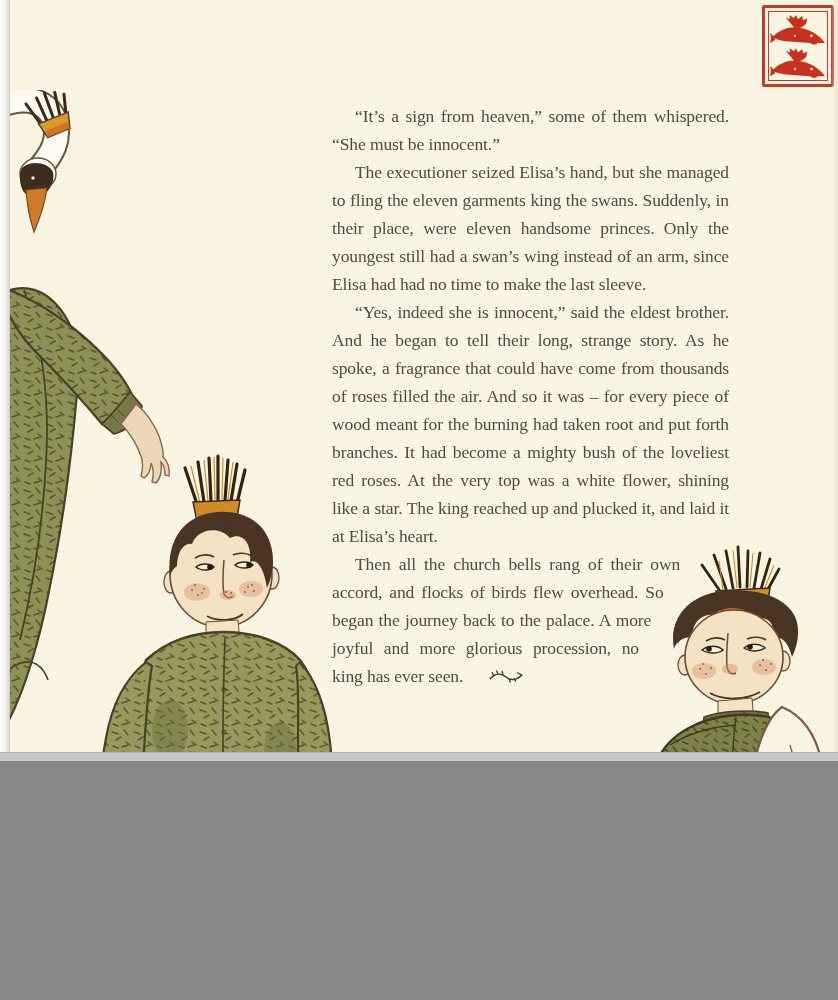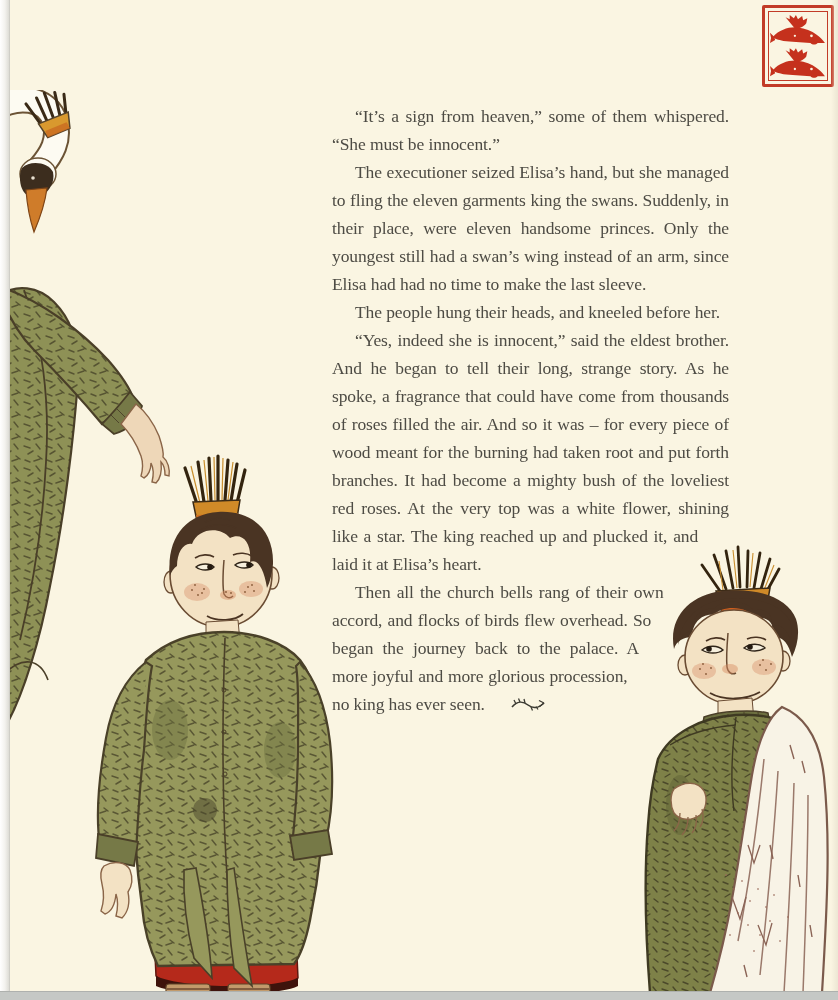--- a/index.html
+++ b/index.html
@@ -1,16 +1,16 @@
 <!DOCTYPE html>
 <html><head>
 <meta charset="utf-8">
 <style>
   html,body{margin:0;padding:0;background:#888;}
-  .page{position:relative;width:838px;height:1000px;background:#faf5e2;overflow:hidden;
+  .page{position:relative;width:838px;height:761px;background:#faf5e2;overflow:hidden;
         font-family:"Liberation Serif","DejaVu Serif",serif;}
   .edge-left{position:absolute;left:0;top:0;width:9px;height:1000px;
              background:linear-gradient(to right,#ffffff,#f3f2ee 55%,#dddcd5 100%);
              border-right:1px solid #cfcec7;z-index:6;}
   .edge-bottom{position:absolute;left:0;bottom:0;width:838px;height:8px;background:#c5c8c5;
                border-top:1px solid #aeb1ae;z-index:7;}
   .edge-right{position:absolute;right:0;top:0;width:7px;height:1000px;
               background:linear-gradient(to left,#ece6d3,rgba(236,230,211,0));z-index:6;}
   .stamp{position:absolute;left:762px;top:5px;width:66px;height:76px;border:3px solid #c23b27;
          border-radius:2px;background:#faf5e2;z-index:5;}
@@ -197,21 +197,20 @@
       <circle cx="100" cy="300" r="1"></circle>
     </g>
     <path d="M34,244 C44,236 58,236 64,246 C68,254 66,264 60,270 C52,276 40,276 34,268 C30,260 30,250 34,244 Z" stroke="#8a6548" stroke-width="1.4" fill="#f3e2c4"></path>
     <path d="M40,268 C40,276 38,282 34,286 M48,272 C48,280 46,286 42,290 M56,270 C57,278 56,284 52,288 M62,264 C64,272 63,278 60,282" stroke="#8a6548" stroke-width="1.3" fill="none"></path>
   </svg>
 
   <div class="text-block">
     <div class="wrap-float"></div>
     <p><span>“It’s a sign from heaven,” some of them whispered. “She must be innocent.”</span></p>
     <p><span>The executioner seized Elisa’s hand, but she managed to fling the eleven garments king the swans. Suddenly, in their place, were eleven handsome princes. Only the youngest still had a swan’s wing instead of an arm, since Elisa had had no time to make the last sleeve.</span></p>
-    <p><span>The people hung their heads, and kneeled before her.</span></p>
     <p><span>“Yes, indeed she is innocent,” said the eldest brother. And he began to tell their long, strange story. As he spoke, a fragrance that could have come from thousands of roses filled the air. And so it was – for every piece of wood meant for the burning had taken root and put forth branches. It had become a mighty bush of the loveliest red roses. At the very top was a white flower, shining like a star. The king reached up and plucked it, and laid it at Elisa’s heart.</span></p>
     <p><span>Then all the church bells rang of their own accord, and flocks of birds flew overhead. So began the journey back to the palace. A more joyful and more glorious procession, no king has ever seen.</span><span class="flourish"><svg width="34" height="13" viewBox="0 0 34 13">
             <path d="M1,9 C6,3 12,3 17,7 C22,11 28,10 33,5" stroke="#3c3b33" stroke-width="1.6" fill="none"></path>
             <path d="M5,6 l-2,-4 M9,4 l-1.5,-3.5 M14,5 l-1,-4 M20,9 l1.5,3.5 M25,8.5 l2,3 M33,5 l-5,-2.5 M33,5 l-4.5,3.5" stroke="#3c3b33" stroke-width="1.3" fill="none"></path>
           </svg></span></p>
   </div>
 
   <div class="stamp">
     <svg viewBox="0 0 54 64">
       <defs>

